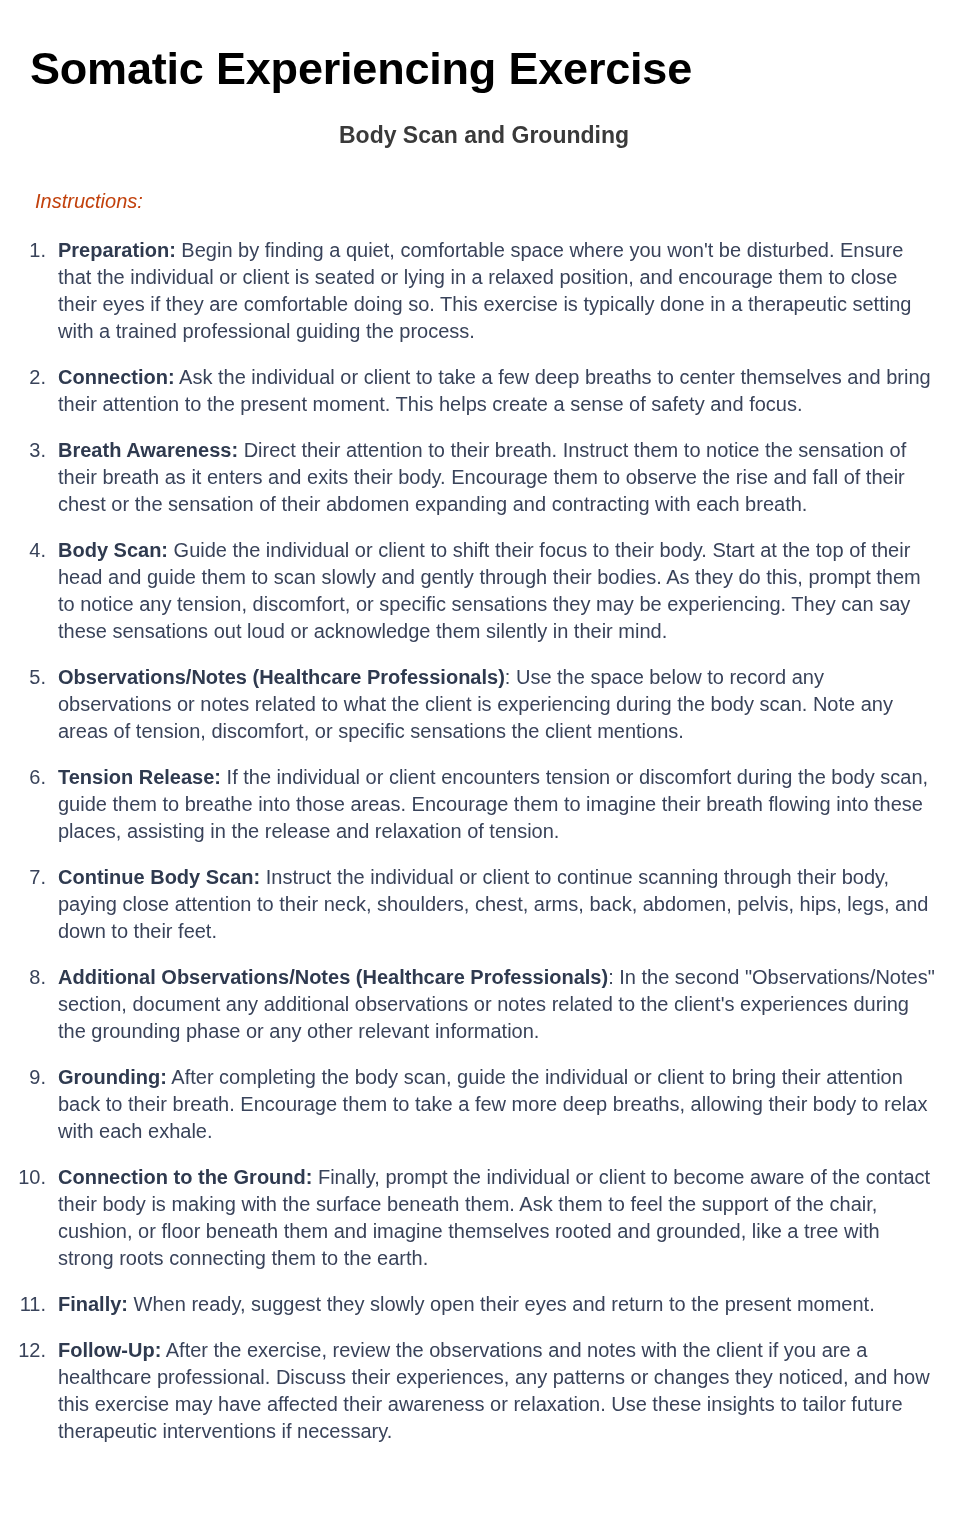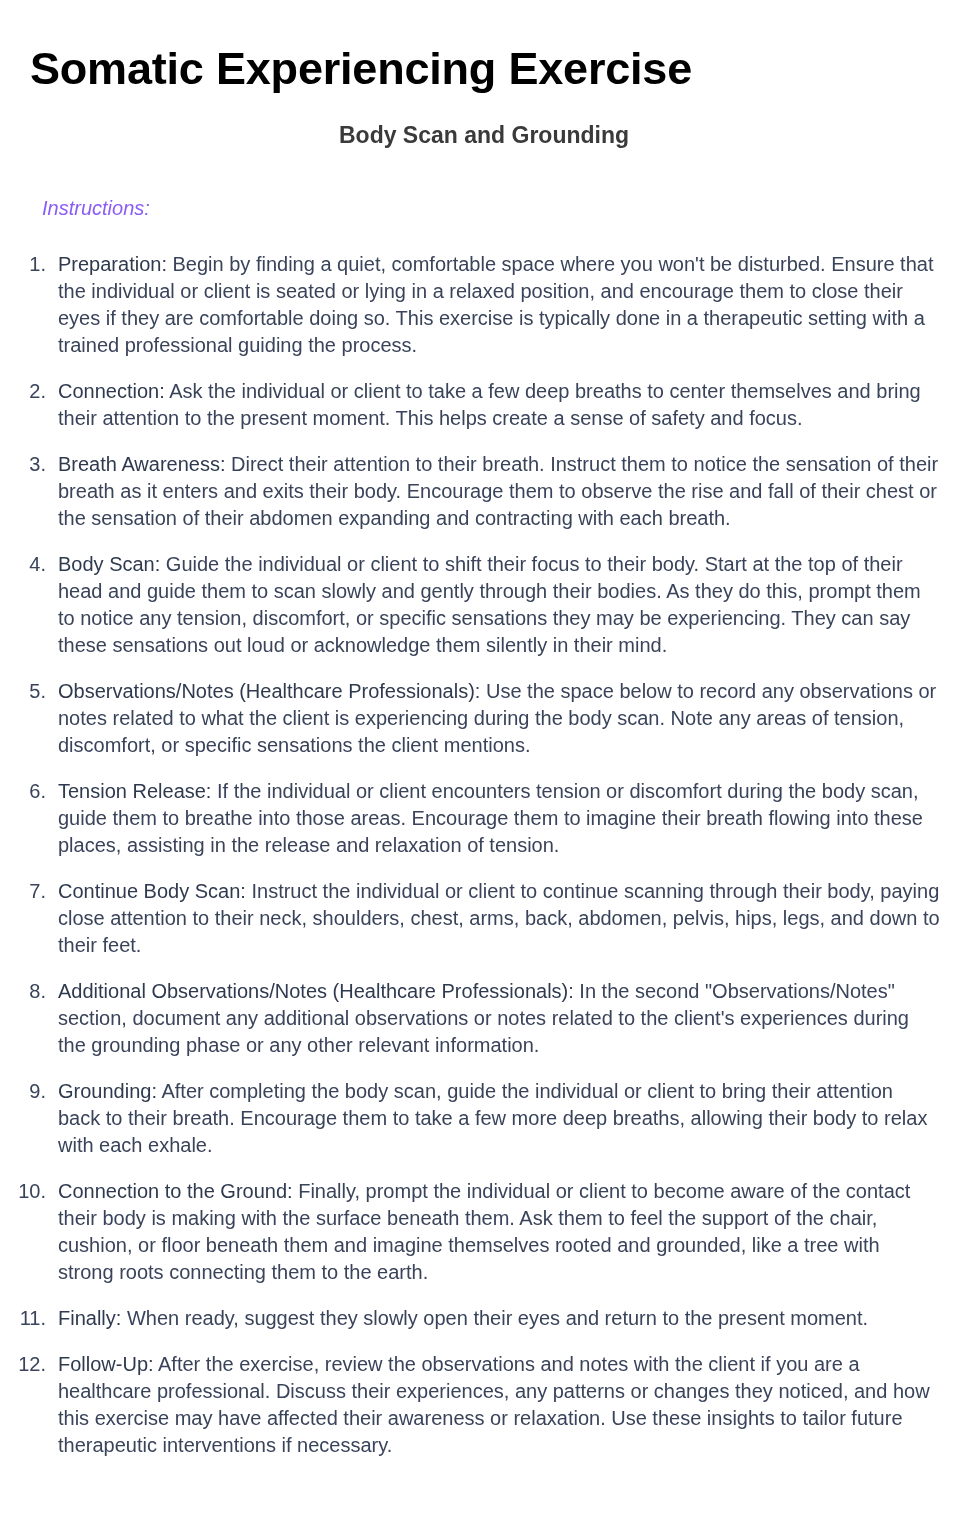--- a/index.html
+++ b/index.html
@@ -37,26 +37,26 @@
     margin: 4px;
     padding: 24px 30px 0 30px;
     text-align: center;
     font-size: 23px;
     font-weight: bold;
     line-height: 1.2;
     color: #3a3a3a;
   }
 
   .instructions-label {
-    margin: 16px;
+    margin: 9px;
     padding: 30px 0 0 26px;
     font-size: 20px;
     font-style: italic;
     font-weight: normal;
-    color: #8b5cf6;
+    color: #c2410c;
     line-height: 1.25;
   }
 
   .steps {
     list-style: none;
     margin: 0;
     padding: 14px 28px 0 0;
     counter-reset: stepnum;
   }
 
@@ -79,21 +79,21 @@
     top: 0;
     width: 46px;
     text-align: right;
     font-size: 20px;
     line-height: 27px;
     color: #39435a;
     font-weight: normal;
   }
 
   .step-label {
-    font-weight: normal;
+    font-weight: bold;
     color: #2f3a4f;
   }
   .step-body { color: #39435a; }
 </style>
 </head>
 <body>
 
 <div class="page">
 
   <h1 class="doc-title">Somatic Experiencing Exercise</h1>

